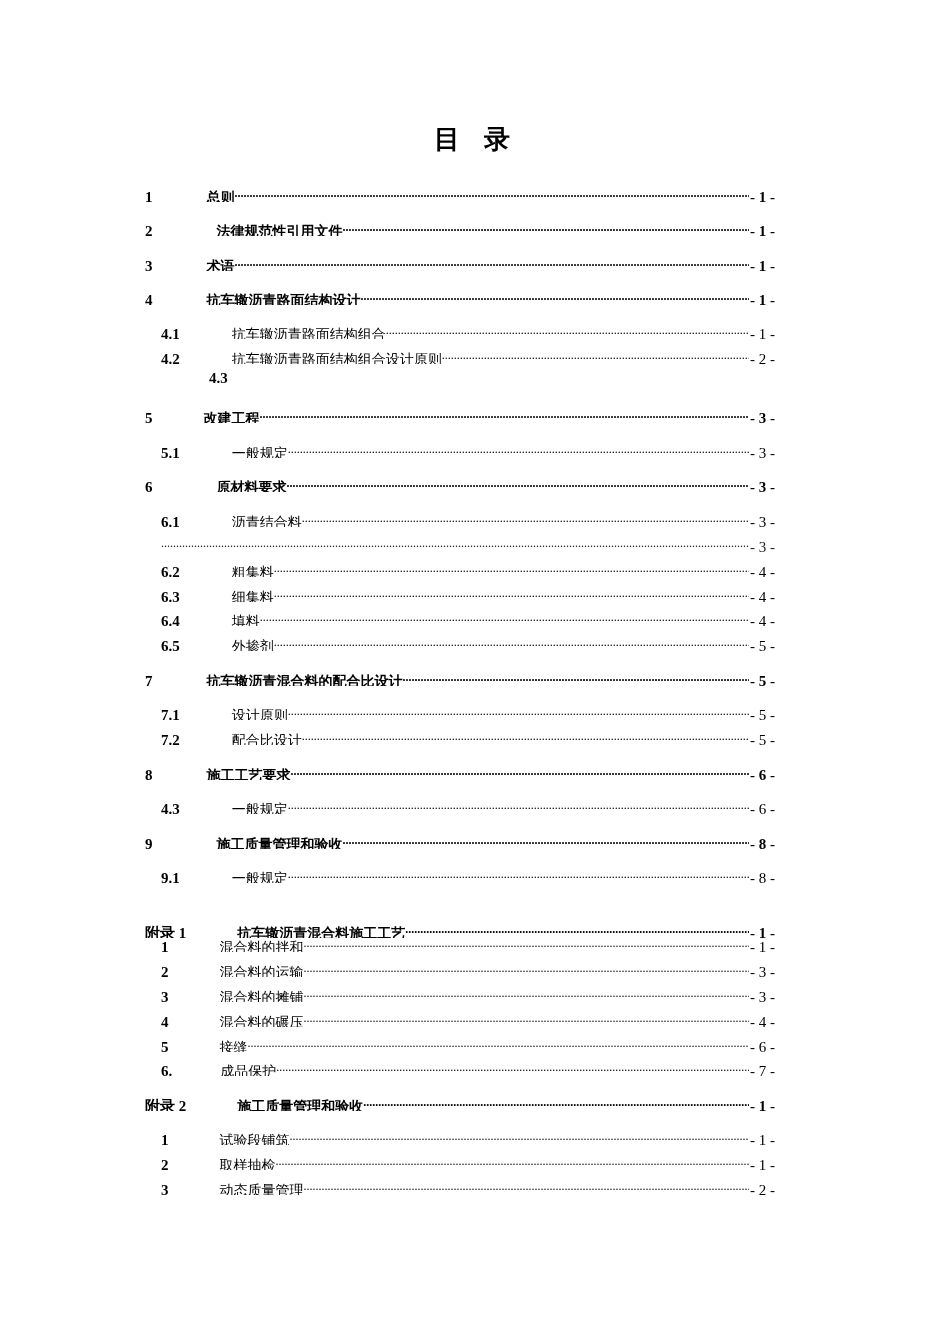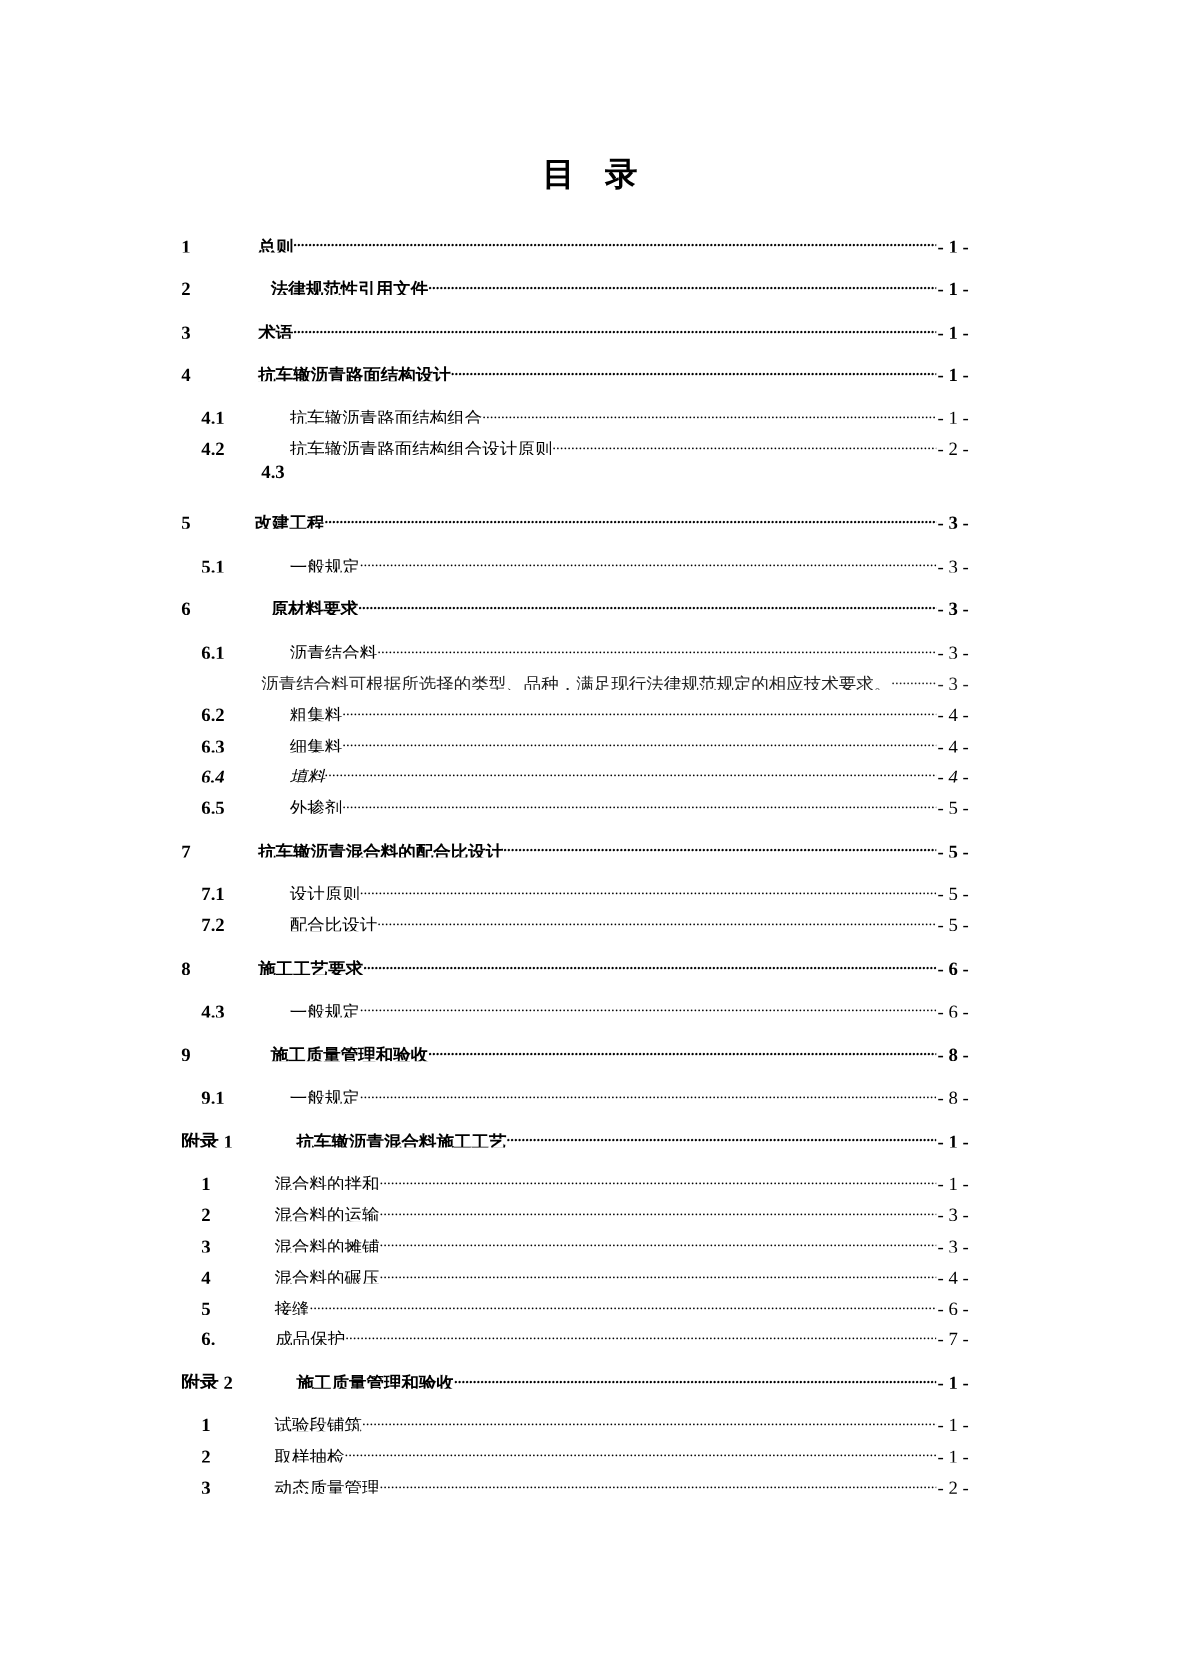--- a/index.html
+++ b/index.html
@@ -105,39 +105,38 @@
       <div class="entry lvl2" style="top: 505px;">
     <span class="num">6.1</span>
     <span class="gap" style="width: 4px;"></span>
     <span class="label">沥青结合料</span>
     <span class="dots"></span>
     <span class="page-no">- 3 -</span>
   </div>
       <div class="entry plain" style="top: 530px;">
     <span class="num"></span>
     <span class="gap" style="width: 0px;"></span>
-    <span class="label">沥青结合料可根据所选择的类型、品种，满足现行法律规范规定的相应技术要求。</span>
     <span class="dots"></span>
     <span class="page-no">- 3 -</span>
   </div>
       <div class="entry lvl2" style="top: 555px;">
     <span class="num">6.2</span>
     <span class="gap" style="width: 4px;"></span>
     <span class="label">粗集料</span>
     <span class="dots"></span>
     <span class="page-no">- 4 -</span>
   </div>
       <div class="entry lvl2" style="top: 580px;">
     <span class="num">6.3</span>
     <span class="gap" style="width: 4px;"></span>
     <span class="label">细集料</span>
     <span class="dots"></span>
     <span class="page-no">- 4 -</span>
   </div>
-      <div class="entry lvl2" style="top: 604px; font-style: italic;">
+      <div class="entry lvl2" style="top: 604px;">
     <span class="num">6.4</span>
     <span class="gap" style="width: 4px;"></span>
     <span class="label">填料</span>
     <span class="dots"></span>
     <span class="page-no">- 4 -</span>
   </div>
       <div class="entry lvl2" style="top: 629px;">
     <span class="num">6.5</span>
     <span class="gap" style="width: 4px;"></span>
     <span class="label">外掺剂</span>
@@ -186,21 +185,21 @@
     <span class="dots"></span>
     <span class="page-no">- 8 -</span>
   </div>
       <div class="entry lvl2" style="top: 861px;">
     <span class="num">9.1</span>
     <span class="gap" style="width: 4px;"></span>
     <span class="label">一般规定</span>
     <span class="dots"></span>
     <span class="page-no">- 8 -</span>
   </div>
-      <div class="entry lvl1" style="top: 896px;">
+      <div class="entry lvl1" style="top: 916px;">
     <span class="num">附录 1</span>
     <span class="gap" style="width: 3px;"></span>
     <span class="label">抗车辙沥青混合料施工工艺</span>
     <span class="dots"></span>
     <span class="page-no">- 1 -</span>
   </div>
       <div class="entry lvl2" style="top: 930px;">
     <span class="num">1</span>
     <span class="gap" style="width: 3px;"></span>
     <span class="label">混合料的拌和</span>

